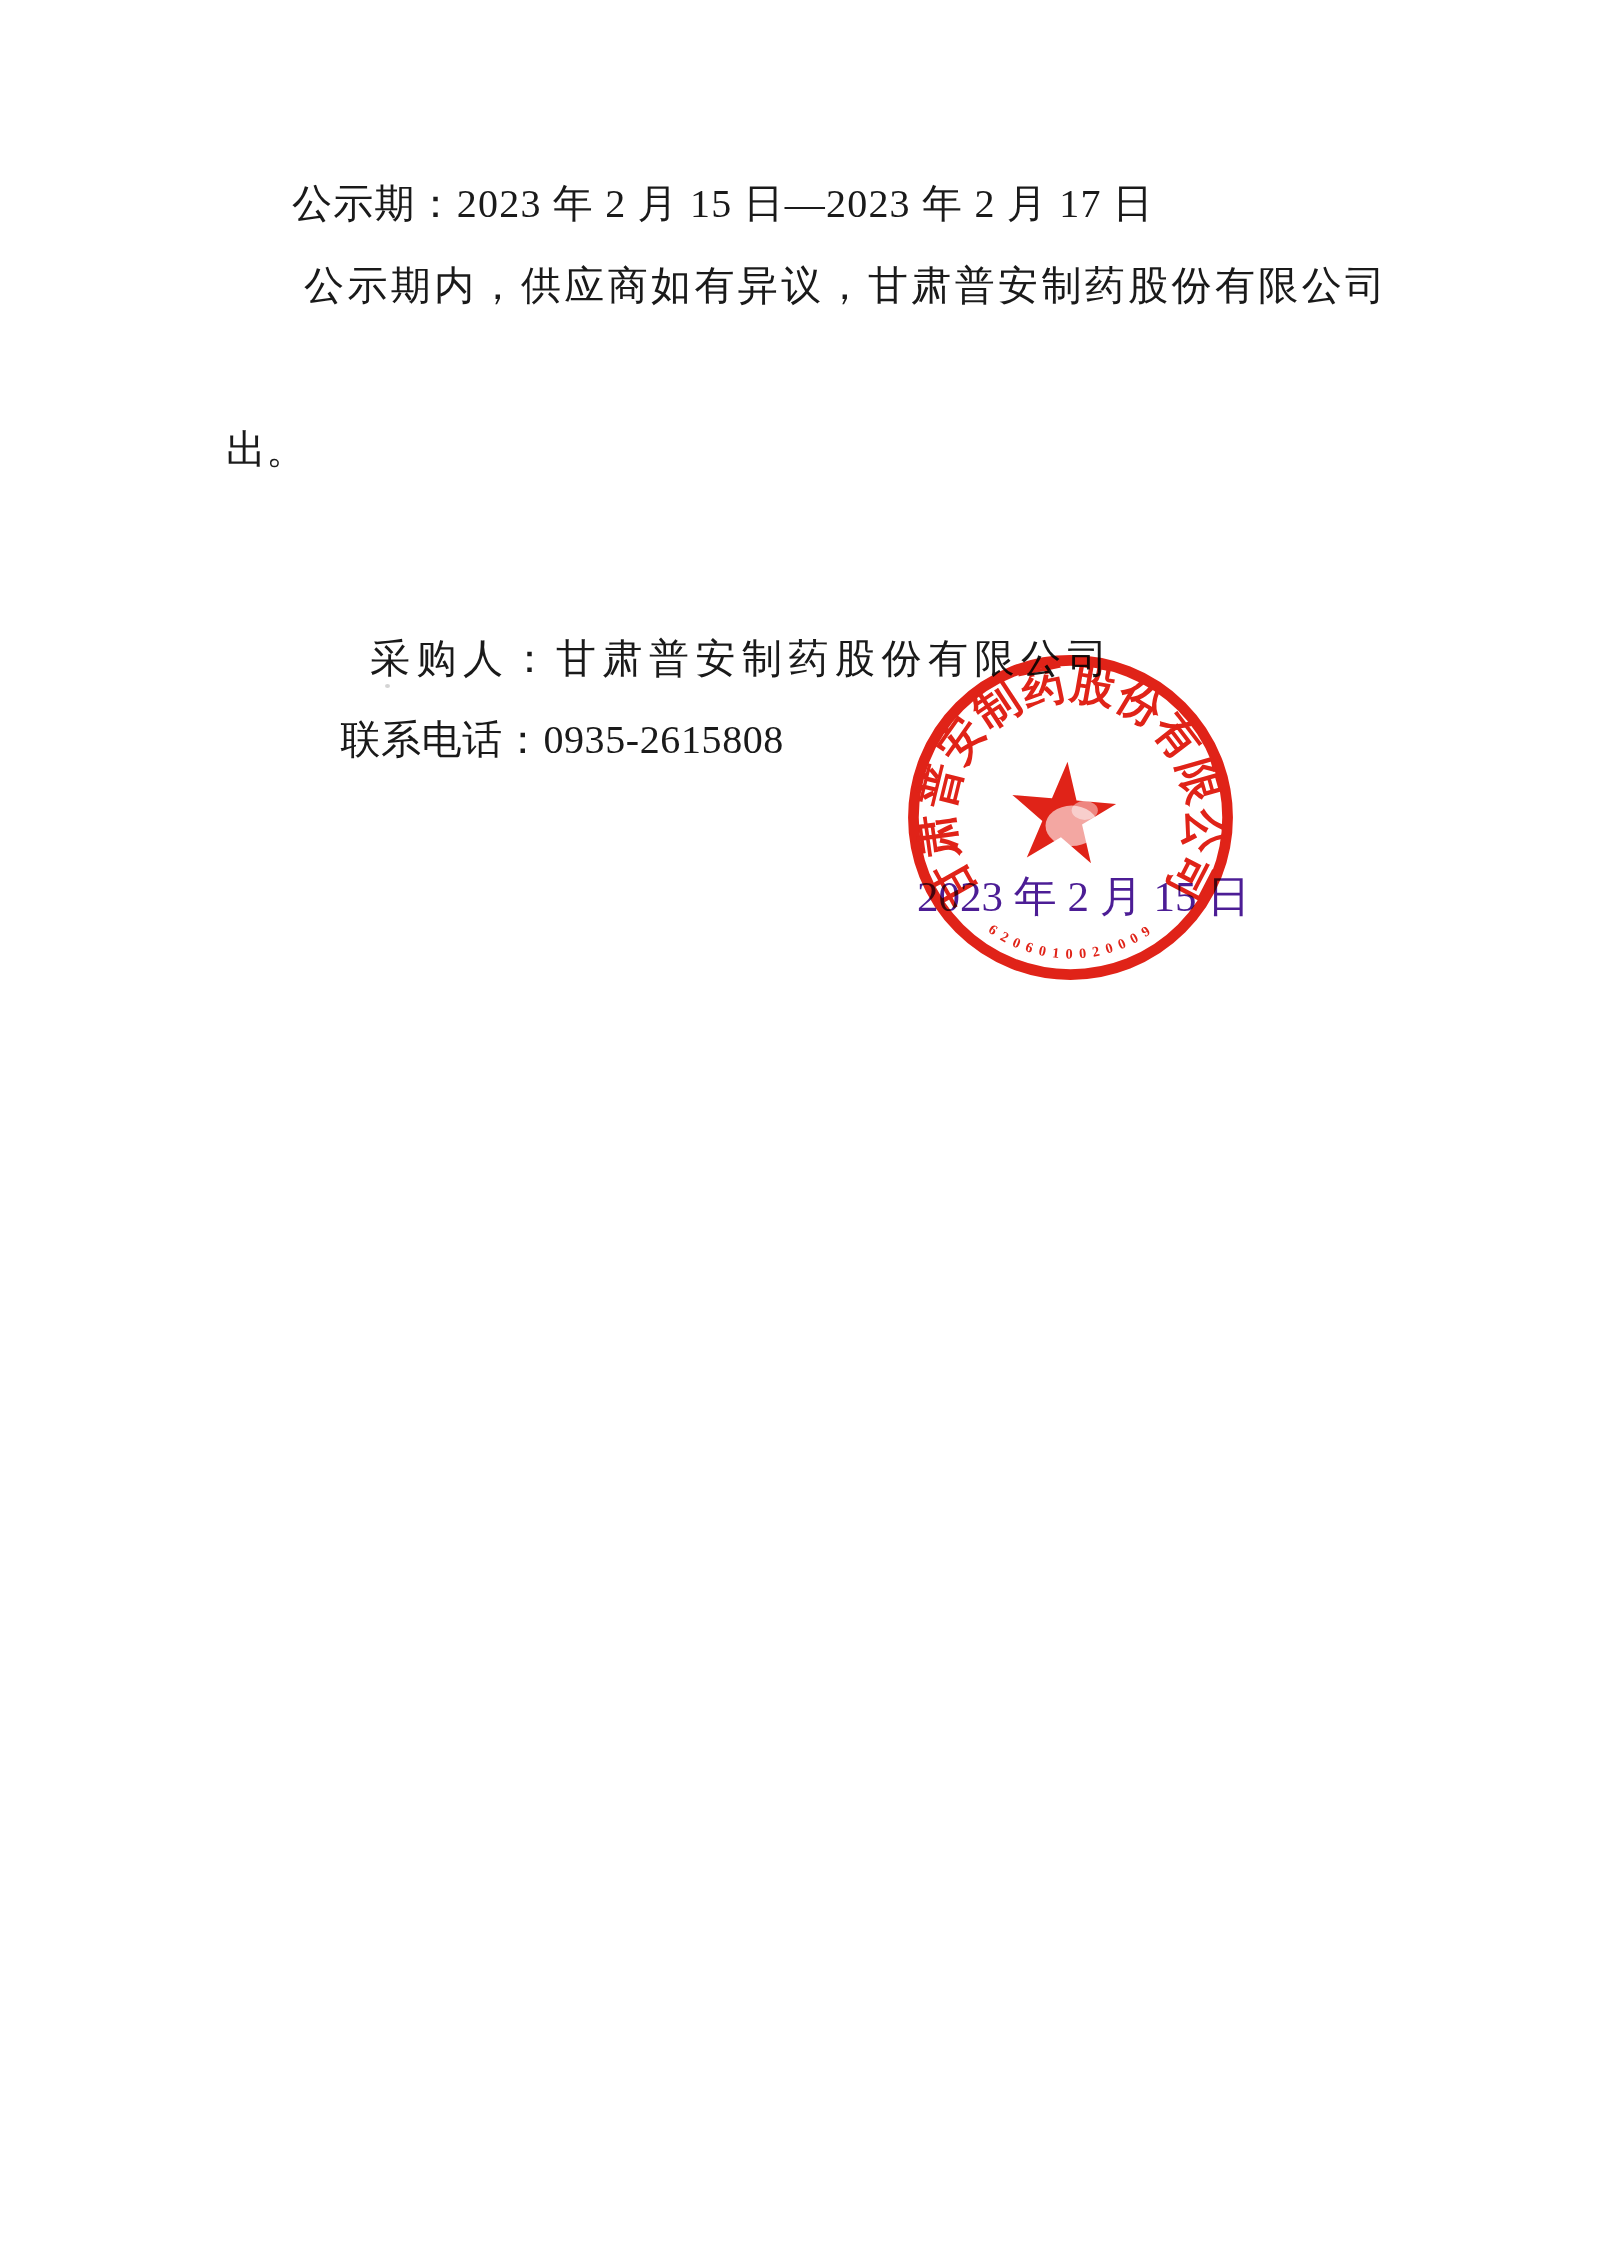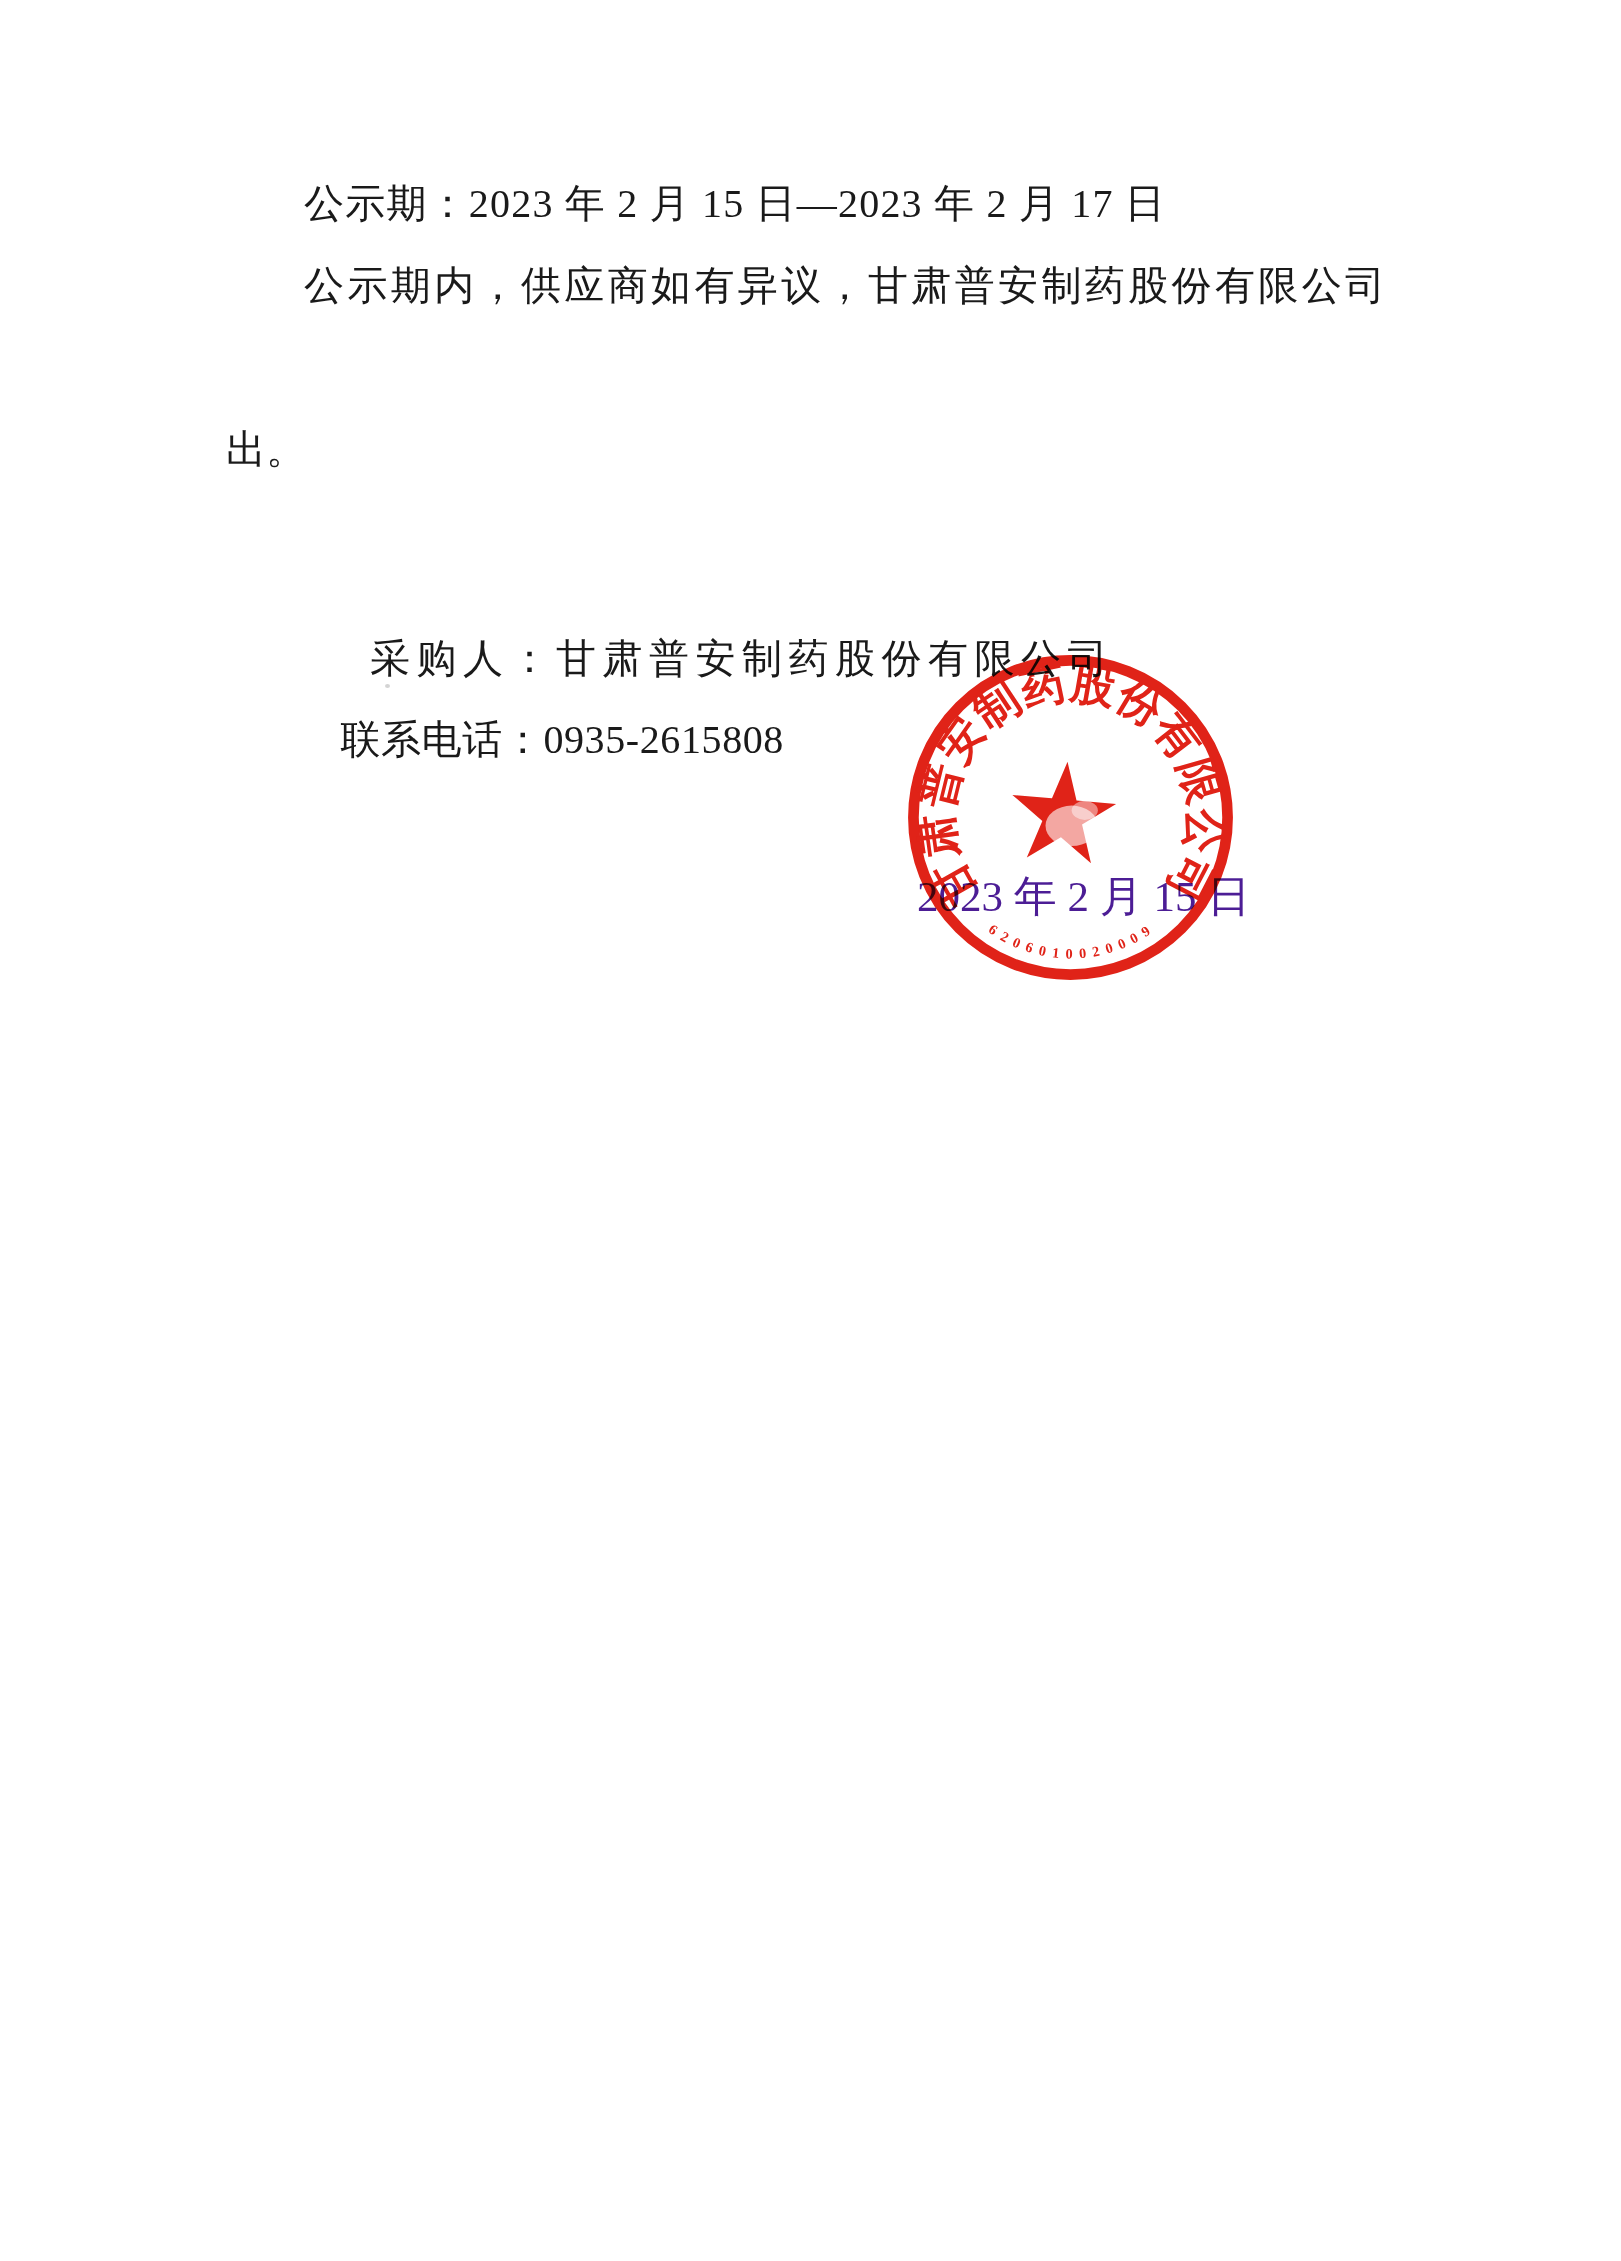--- a/index.html
+++ b/index.html
@@ -12,21 +12,21 @@
     font-family: "Liberation Serif", "DejaVu Serif", serif;
     color: #1a1a1a;
   }
   .line {
     position: absolute;
     font-size: 40px;
     line-height: 1.12;
     white-space: pre;
     color: #1a1a1a;
   }
-  .line-notice-period { left: 304px; top: 182px; letter-spacing: 1.2px; }
+  .line-notice-period { left: 292px; top: 182px; letter-spacing: 1.2px; }
   .line-body-1 {
     left: 226px; top: 264px; width: 1159px;
     white-space: normal;
     text-indent: 78px;
     text-align: justify;
     text-align-last: justify;
   }
   .line-body-2 {
     left: 226px; top: 346px; width: 1159px;
     white-space: normal;

